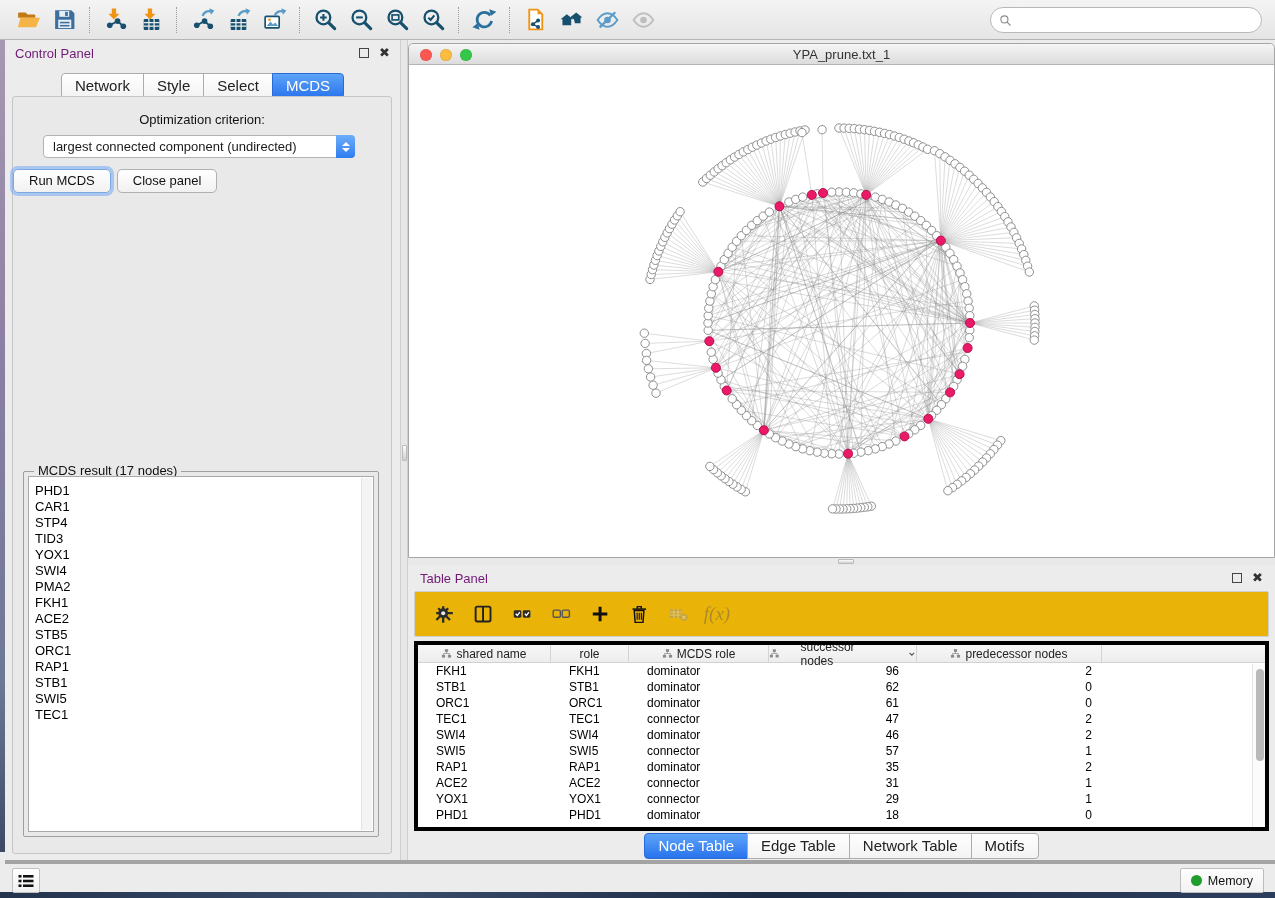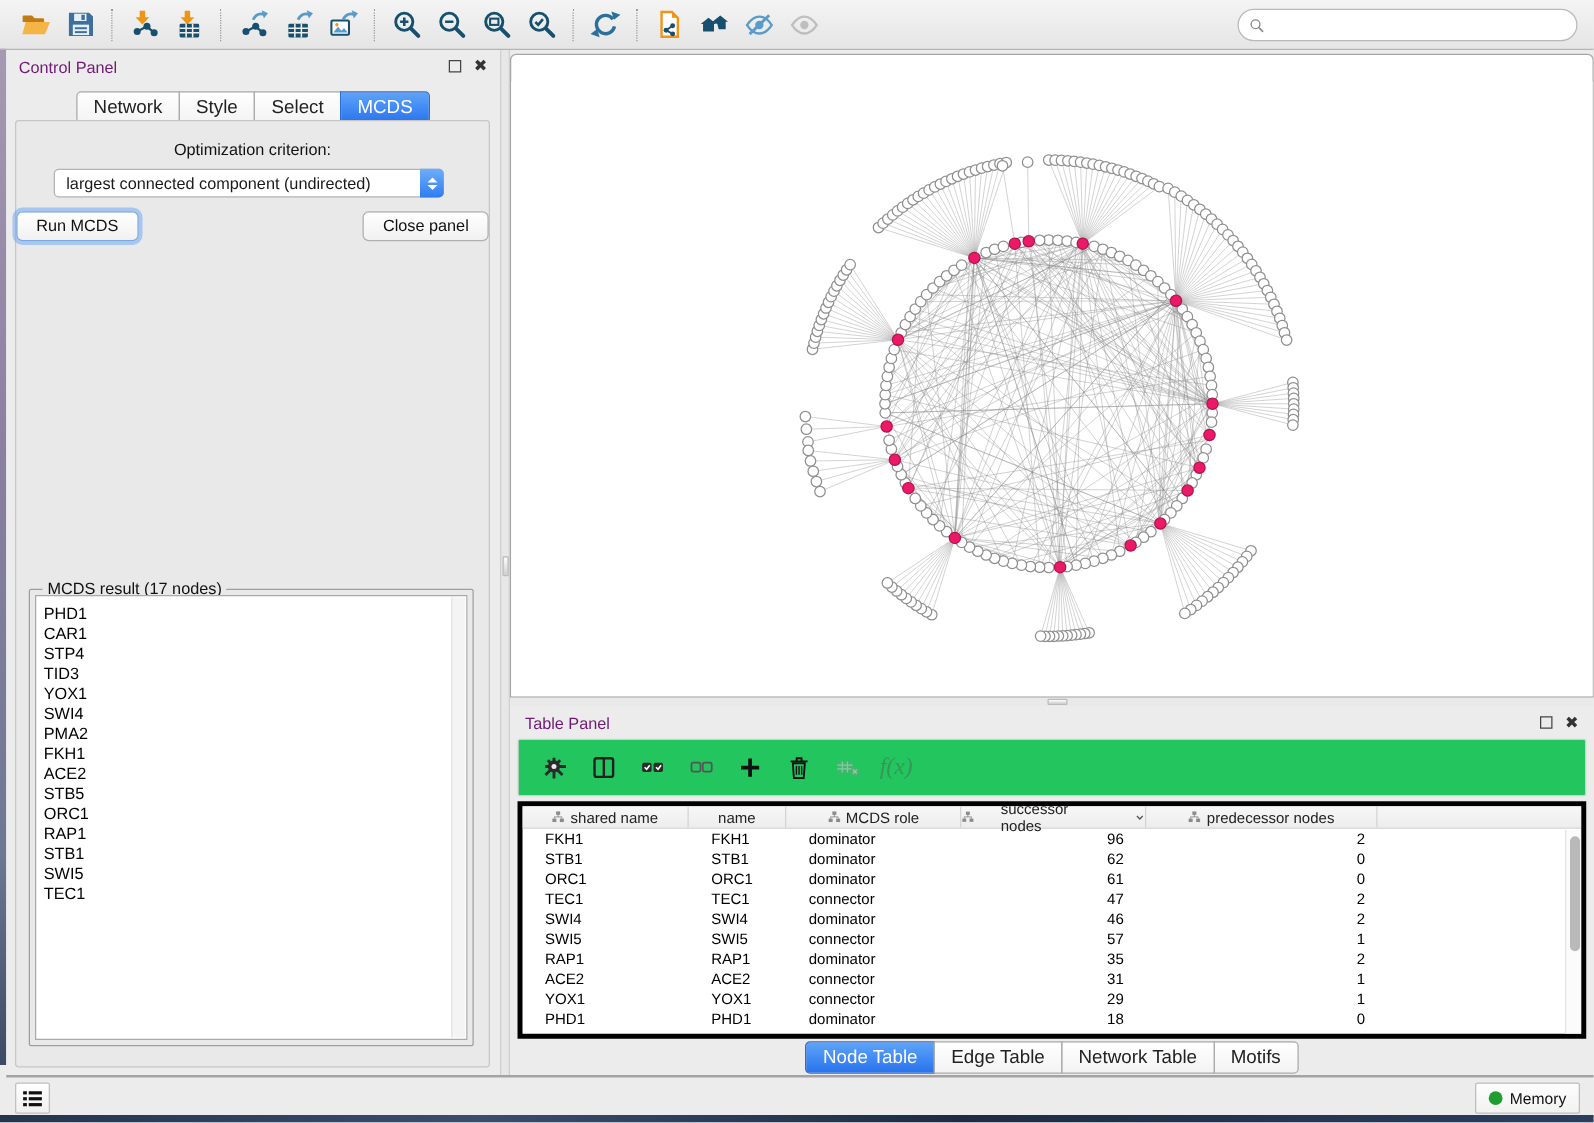--- a/index.html
+++ b/index.html
@@ -47,21 +47,21 @@
   .opt-label { position:absolute; top:15px; left:0; right:0; text-align:center; color:#111; }
   .dropdown { position:absolute; top:38px; left:30px; width:312px; height:23px; background:#fff;
               border:1px solid #b2b2b2; border-radius:4px; display:flex; align-items:center; }
   .dropdown .val { flex:1; padding-left:9px; font-size:13px; white-space:nowrap; overflow:hidden; }
   .dd-step { width:19px; height:23px; margin:-1px -1px -1px 0; border-radius:0 4px 4px 0;
              background:linear-gradient(#6fadf9,#2e7df2); display:flex; flex-direction:column;
              align-items:center; justify-content:center; gap:2px; }
   .dd-step i { width:0; height:0; border-left:4px solid transparent; border-right:4px solid transparent; }
   .dd-step .up { border-bottom:4px solid #fff; }
   .dd-step .dn { border-top:4px solid #fff; }
-  .btn-row { position:absolute; top:72px; left:0; right:0; display:flex; justify-content:space-between; gap:22px; }
+  .btn-row { position:absolute; top:72px; left:0; right:0; display:flex; justify-content:flex-start; gap:6px; }
   .pbtn { padding:3px 15px 4px; font-size:13px; background:linear-gradient(#fff,#f1f1f1);
           border:1px solid #b0b0b0; border-radius:5px; color:#111; }
   .pbtn.focused { border-color:#7aa8e0; box-shadow:0 0 0 3px rgba(115,170,245,.55); }
 
   .groupbox { position:absolute; left:10px; right:12px; top:374px; bottom:16px;
               border:1px solid #9f9f9f; border-radius:2px; }
   .groupbox .gb-title { position:absolute; top:-9px; left:10px; background:#e9e9e9; padding:0 4px;
                         font-size:13px; color:#111; }
   .mcds-list { position:absolute; inset:4px; background:#fff; border:1px solid #a9a9a9; overflow:hidden;
                padding:6px 0 0 6px; }
@@ -82,21 +82,21 @@
   .netwin { position:absolute; left:408px; top:43px; width:867px; height:515px;
             border:1px solid #a6a6a6; border-radius:5px 5px 0 0; background:#fff; }
   .net-titlebar { height:21px; background:linear-gradient(#f5f5f5,#dcdcdc); border-bottom:1px solid #b3b3b3;
                   border-radius:5px 5px 0 0; position:relative; display:flex; align-items:center; justify-content:center; }
   .tl-dot { position:absolute; top:4.5px; width:12px; height:12px; border-radius:50%; }
   .net-title { font-size:13px; color:#333; }
   .net-canvas { position:absolute; left:0; top:21px; right:0; bottom:0; background:#fff; overflow:hidden; }
 
   
   .tpanel { position:absolute; left:408px; top:565px; width:867px; height:295px; background:#ececec; }
-  .tp-toolbar { position:absolute; left:6px; right:6px; top:26px; height:46px; background:#22c55e;
+  .tp-toolbar { position:absolute; left:6px; right:6px; top:26px; height:46px; background:#eab308;
                 border:1px solid #cfcfcf; border-radius:2px; display:flex; align-items:center; padding-left:14px; gap:9px; }
   .ttool { width:30px; height:30px; display:flex; align-items:center; justify-content:center; }
   .ttool svg { width:21px; height:21px; }
   .ttool.disabled { opacity:.42; }
   .fx-glyph { font-family:"Liberation Serif","DejaVu Serif",serif; font-style:italic; font-size:19px; color:#555; }
 
   .dtable { position:absolute; left:6px; right:6px; top:76px; height:190px; background:#fff;
             border:4px solid #000000; overflow:hidden; }
   .thead { display:flex; height:18px; background:linear-gradient(#f7f7f7,#ededed); border-bottom:1px solid #d2d2d2; }
   .th { display:flex; align-items:center; justify-content:center; gap:4px; font-size:12px; color:#222;
@@ -108,21 +108,21 @@
   .td.l { padding-left:18px; text-align:left; }
   .td.r { text-align:right; }
   .tbody-scroll { position:absolute; top:19px; right:0; bottom:0; width:13px; background:#fbfbfb;
                   border-left:1px solid #e4e4e4; }
   .tbody-scroll .thumb { position:absolute; left:2.5px; top:5px; width:8px; height:92px; background:#b9b9b9; border-radius:5px; }
 
   .tp-tabs { position:absolute; left:0; right:0; top:268px; display:flex; justify-content:center; }
 
   
   .statusbar { position:absolute; left:5px; right:0; top:860px; height:16px; background:#ececec;
-               border-top:2px solid #a3a3a3; }
+               border-top:4px solid #a3a3a3; }
   .menu-btn { position:absolute; left:7px; top:4px; width:28px; height:25px; background:linear-gradient(#fff,#f0f0f0);
               border:1px solid #c0c0c0; border-radius:2px; display:flex; align-items:center; justify-content:center; }
   .mem-btn { position:absolute; right:11px; top:4px; height:25px; padding:0 10px; display:flex; align-items:center; gap:6px;
              background:linear-gradient(#fdfdfd,#f2f2f2); border:1px solid #bdbdbd; border-radius:2px; font-size:12.5px; color:#111; }
   .mem-dot { width:11px; height:11px; border-radius:50%; }
 </style>
 </head>
 <body>
 <div id="app">
 
@@ -337,20 +337,26 @@
   </div>
 
   <div class="vsplit">
       <div class="grip"></div>
     </div>
   <div class="hsplit">
       <div class="grip"></div>
     </div>
 
   <div class="netwin">
+    <div class="net-titlebar">
+      <span class="tl-dot" style="left: 11px; background: rgb(252, 86, 80); box-shadow: rgba(0, 0, 0, 0.35) 0px 0px 1px inset;"></span>
+      <span class="tl-dot" style="left: 31px; background: rgb(253, 188, 64); box-shadow: rgba(0, 0, 0, 0.35) 0px 0px 1px inset;"></span>
+      <span class="tl-dot" style="left: 51px; background: rgb(52, 200, 74); box-shadow: rgba(0, 0, 0, 0.35) 0px 0px 1px inset;"></span>
+      <span class="net-title">YPA_prune.txt_1</span>
+    </div>
     <div class="net-canvas">
       <svg id="graph-svg" width="865" height="492">
           <path d="M309.4 206.8L560.2 243.3M309.4 206.8L360.3 147.1M309.4 206.8L348.3 360.4M309.4 206.8L366.6 143.3M309.4 206.8L466.3 132.1M309.4 206.8L532.4 339.7M309.4 206.8L466.3 132.1M309.4 206.8L480.1 137.0M309.4 206.8L415.3 127.8M309.4 206.8L400.8 130.3M309.4 206.8L408.1 387.1M309.4 206.8L473.3 381.6M309.4 206.8L393.7 383.9M309.4 206.8L354.2 364.8M309.4 206.8L499.7 368.9M370.5 141.3L451.9 387.1M370.5 141.3L323.2 182.2M370.5 141.3L532.4 339.7M370.5 141.3L451.9 387.1M370.5 141.3L499.7 147.1M370.5 141.3L299.2 265.3M370.5 141.3L315.3 194.6M370.5 141.3L532.4 339.7M370.5 141.3L548.0 201.2M370.5 141.3L408.1 128.9M370.5 141.3L517.3 160.3M370.5 141.3L473.3 381.6M370.5 141.3L466.3 383.9M370.5 141.3L511.7 155.6M370.5 141.3L511.7 155.6M370.5 141.3L342.7 355.7M370.5 141.3L299.8 243.3M370.5 141.3L493.4 143.3M370.5 141.3L354.2 364.8M370.5 141.3L560.8 265.3M370.5 141.3L360.3 368.9M402.8 129.9L536.8 333.8M402.8 129.9L551.0 308.1M402.8 129.9L422.7 388.8M402.8 129.9L304.1 294.3M402.8 129.9L553.6 301.3M402.8 129.9L536.8 182.2M414.0 128.0L332.3 170.7M414.0 128.0L337.4 350.6M414.0 128.0L522.6 350.6M414.0 128.0L444.7 388.2M414.0 128.0L544.7 194.6M457.2 129.9L561.0 258.0M457.2 129.9L366.6 143.3M457.2 129.9L366.6 372.7M457.2 129.9L437.3 388.8M457.2 129.9L544.7 194.6M457.2 129.9L486.8 376.0M457.2 129.9L544.7 194.6M457.2 129.9L309.0 308.1M457.2 129.9L299.2 250.7M457.2 129.9L532.4 176.3M457.2 129.9L400.8 385.7M457.2 129.9L299.2 265.3M457.2 129.9L337.4 165.4M457.2 129.9L527.7 345.3M457.2 129.9L505.8 364.8M457.2 129.9L332.3 345.3M457.2 129.9L312.0 201.2M457.2 129.9L430.0 389.0M457.2 129.9L451.9 387.1M457.2 129.9L300.9 236.1M457.2 129.9L393.7 132.1M457.2 129.9L548.0 314.8M457.2 129.9L342.7 160.3M531.8 175.6L555.9 221.7M531.8 175.6L559.1 279.9M531.8 175.6L386.7 134.4M531.8 175.6L302.3 287.2M531.8 175.6L555.9 221.7M531.8 175.6L466.3 132.1M531.8 175.6L557.7 287.2M531.8 175.6L312.0 201.2M531.8 175.6L299.2 250.7M531.8 175.6L555.9 221.7M531.8 175.6L422.7 388.8M531.8 175.6L299.0 258.0M531.8 175.6L499.7 368.9M531.8 175.6L548.0 314.8M531.8 175.6L536.8 333.8M531.8 175.6L555.9 221.7M531.8 175.6L332.3 170.7M531.8 175.6L553.6 214.7M531.8 175.6L312.0 314.8M531.8 175.6L306.4 301.3M531.8 175.6L480.1 379.0M531.8 175.6L560.2 272.7M531.8 175.6L415.3 388.2M531.8 175.6L544.7 321.4M531.8 175.6L505.8 151.2M531.8 175.6L517.3 355.7M531.8 175.6L459.2 385.7M531.8 175.6L299.0 258.0M531.8 175.6L327.6 176.3M531.8 175.6L299.8 243.3M531.8 175.6L559.1 236.1M531.8 175.6L312.0 314.8M531.8 175.6L366.6 372.7M531.8 175.6L486.8 140.0M561.0 258.0L299.2 265.3M561.0 258.0L312.0 201.2M561.0 258.0L379.9 379.0M561.0 258.0L323.2 182.2M561.0 258.0L473.3 134.4M561.0 258.0L299.2 265.3M561.0 258.0L486.8 376.0M561.0 258.0L422.7 127.2M561.0 258.0L360.3 147.1M561.0 258.0L551.0 207.9M561.0 258.0L319.1 188.3M561.0 258.0L306.4 214.7M561.0 258.0L415.3 127.8M561.0 258.0L386.7 134.4M561.0 258.0L451.9 128.9M561.0 258.0L337.4 165.4M561.0 258.0L408.1 128.9M561.0 258.0L366.6 143.3M561.0 258.0L315.3 194.6M558.6 283.0L327.6 339.7M558.6 283.0L386.7 381.6M558.6 283.0L527.7 345.3M558.6 283.0L548.0 201.2M558.6 283.0L451.9 128.9M550.6 309.2L437.3 127.2M550.6 309.2L527.7 170.7M550.6 309.2L299.2 250.7M550.6 309.2L493.4 143.3M550.6 309.2L527.7 345.3M541.1 327.4L437.3 388.8M541.1 327.4L422.7 127.2M541.1 327.4L551.0 207.9M541.1 327.4L386.7 381.6M541.1 327.4L430.0 389.0M541.1 327.4L505.8 364.8M519.3 353.8L400.8 385.7M519.3 353.8L473.3 134.4M519.3 353.8L315.3 321.4M519.3 353.8L560.2 243.3M519.3 353.8L480.1 379.0M519.3 353.8L548.0 201.2M519.3 353.8L299.2 265.3M519.3 353.8L299.2 265.3M519.3 353.8L486.8 376.0M519.3 353.8L517.3 160.3M519.3 353.8L360.3 147.1M519.3 353.8L493.4 143.3M519.3 353.8L366.6 372.7M519.3 353.8L536.8 182.2M519.3 353.8L319.1 188.3M495.5 371.4L332.3 345.3M495.5 371.4L560.2 272.7M495.5 371.4L540.9 327.7M495.5 371.4L312.0 314.8M495.5 371.4L555.9 294.3M495.5 371.4L437.3 127.2M495.5 371.4L302.3 228.8M439.1 388.7L386.7 381.6M439.1 388.7L354.2 364.8M439.1 388.7L299.2 250.7M439.1 388.7L557.7 287.2M439.1 388.7L553.6 214.7M439.1 388.7L386.7 134.4M439.1 388.7L302.3 228.8M439.1 388.7L451.9 128.9M439.1 388.7L548.0 314.8M439.1 388.7L473.3 134.4M439.1 388.7L354.2 151.2M439.1 388.7L493.4 372.7M439.1 388.7L366.6 143.3M439.1 388.7L430.0 127.0M439.1 388.7L415.3 127.8M439.1 388.7L560.8 250.7M439.1 388.7L486.8 376.0M354.9 365.3L373.2 140.0M354.9 365.3L560.8 250.7M354.9 365.3L527.7 170.7M354.9 365.3L379.9 137.0M354.9 365.3L527.7 170.7M354.9 365.3L544.7 321.4M354.9 365.3L451.9 128.9M354.9 365.3L400.8 385.7M354.9 365.3L548.0 201.2M354.9 365.3L312.0 314.8M354.9 365.3L366.6 143.3M354.9 365.3L486.8 376.0M354.9 365.3L473.3 134.4M354.9 365.3L332.3 170.7M354.9 365.3L473.3 381.6M354.9 365.3L437.3 127.2M354.9 365.3L422.7 388.8M354.9 365.3L299.2 265.3M317.7 325.5L557.7 287.2M317.7 325.5L511.7 360.4M317.7 325.5L379.9 379.0M317.7 325.5L327.6 176.3M317.7 325.5L408.1 128.9M306.9 302.8L342.7 355.7M306.9 302.8L511.7 155.6M306.9 302.8L437.3 127.2M306.9 302.8L553.6 214.7M306.9 302.8L379.9 137.0M306.9 302.8L366.6 372.7M300.3 276.2L306.4 214.7M300.3 276.2L309.0 308.1M300.3 276.2L536.8 182.2M300.3 276.2L323.2 333.8M300.3 276.2L559.1 236.1M300.3 276.2L473.3 134.4M300.3 276.2L354.2 151.2M309.4 206.8L531.8 175.6M370.5 141.3L561.0 258.0M402.8 129.9L558.6 283.0M414.0 128.0L550.6 309.2M457.2 129.9L541.1 327.4M531.8 175.6L519.3 353.8M561.0 258.0L495.5 371.4M558.6 283.0L439.1 388.7M550.6 309.2L354.9 365.3M541.1 327.4L317.7 325.5M519.3 353.8L306.9 302.8M495.5 371.4L300.3 276.2M439.1 388.7L309.4 206.8M354.9 365.3L370.5 141.3M317.7 325.5L402.8 129.9M306.9 302.8L414.0 128.0M300.3 276.2L457.2 129.9" stroke="#888888" stroke-opacity="0.38" stroke-width="0.8" fill="none"></path>
           <path d="M370.5 141.3L293.8 117.0M370.5 141.3L297.5 113.5M370.5 141.3L301.3 110.2M370.5 141.3L305.2 106.9M370.5 141.3L309.1 103.7M370.5 141.3L313.1 100.7M370.5 141.3L317.2 97.7M370.5 141.3L321.4 94.8M370.5 141.3L325.6 92.1M370.5 141.3L329.9 89.5M370.5 141.3L334.3 86.9M370.5 141.3L338.8 84.5M370.5 141.3L343.3 82.2M370.5 141.3L347.8 80.1M370.5 141.3L352.5 78.0M370.5 141.3L357.1 76.0M370.5 141.3L361.8 74.2M370.5 141.3L366.6 72.5M370.5 141.3L371.4 71.0M370.5 141.3L376.3 69.5M370.5 141.3L381.1 68.2M370.5 141.3L386.1 67.0M370.5 141.3L391.0 65.9M370.5 141.3L396.0 65.0M402.8 129.9L393.0 67.6M414.0 128.0L413.1 64.7M457.2 129.9L430.0 63.0M457.2 129.9L435.1 63.1M457.2 129.9L440.2 63.3M457.2 129.9L445.3 63.6M457.2 129.9L450.4 64.1M457.2 129.9L455.5 64.7M457.2 129.9L460.5 65.4M457.2 129.9L465.5 66.3M457.2 129.9L470.5 67.3M457.2 129.9L475.5 68.4M457.2 129.9L480.5 69.6M457.2 129.9L485.4 71.0M457.2 129.9L490.3 72.5M457.2 129.9L495.1 74.2M457.2 129.9L499.9 76.0M457.2 129.9L504.6 77.8M457.2 129.9L509.3 79.9M457.2 129.9L513.9 82.0M457.2 129.9L518.5 84.3M531.8 175.6L525.5 85.7M531.8 175.6L530.8 88.7M531.8 175.6L536.0 91.9M531.8 175.6L541.0 95.3M531.8 175.6L546.0 98.8M531.8 175.6L550.9 102.4M531.8 175.6L555.6 106.2M531.8 175.6L560.2 110.2M531.8 175.6L564.7 114.3M531.8 175.6L569.1 118.5M531.8 175.6L573.4 122.9M531.8 175.6L577.5 127.4M531.8 175.6L581.4 132.0M531.8 175.6L585.2 136.7M531.8 175.6L588.9 141.6M531.8 175.6L592.4 146.5M531.8 175.6L595.8 151.6M531.8 175.6L599.0 156.8M531.8 175.6L602.0 162.0M531.8 175.6L604.9 167.4M531.8 175.6L607.6 172.8M531.8 175.6L610.2 178.4M531.8 175.6L612.6 184.0M531.8 175.6L614.8 189.6M531.8 175.6L616.8 195.4M531.8 175.6L618.6 201.2M531.8 175.6L620.3 207.0M561.0 258.0L625.3 240.9M561.0 258.0L625.6 245.2M561.0 258.0L625.8 249.5M561.0 258.0L626.0 253.7M561.0 258.0L626.0 258.0M561.0 258.0L626.0 262.3M561.0 258.0L625.8 266.5M561.0 258.0L625.6 270.8M561.0 258.0L625.3 275.1M309.4 206.8L241.0 214.4M309.4 206.8L242.2 209.5M309.4 206.8L243.5 204.7M309.4 206.8L244.9 200.0M309.4 206.8L246.4 195.3M309.4 206.8L248.1 190.6M309.4 206.8L249.9 186.0M309.4 206.8L251.8 181.4M309.4 206.8L253.8 176.8M309.4 206.8L255.9 172.3M309.4 206.8L258.2 167.9M309.4 206.8L260.5 163.6M309.4 206.8L263.0 159.2M309.4 206.8L265.6 155.0M309.4 206.8L268.3 150.8M309.4 206.8L271.1 146.7M300.3 276.2L237.4 288.5M300.3 276.2L236.1 278.4M300.3 276.2L235.3 268.2M306.9 302.8L247.0 328.2M306.9 302.8L244.1 320.2M306.9 302.8L241.6 312.0M306.9 302.8L239.4 303.8M306.9 302.8L237.6 295.4M354.9 365.3L336.4 426.8M354.9 365.3L332.2 424.4M354.9 365.3L328.0 421.9M354.9 365.3L323.9 419.2M354.9 365.3L319.9 416.5M354.9 365.3L316.0 413.7M354.9 365.3L312.1 410.8M354.9 365.3L308.3 407.8M354.9 365.3L304.5 404.6M354.9 365.3L300.9 401.4M439.1 388.7L462.3 441.2M439.1 388.7L458.8 441.8M439.1 388.7L455.3 442.3M439.1 388.7L451.8 442.7M439.1 388.7L448.3 443.1M439.1 388.7L444.7 443.4M439.1 388.7L441.2 443.7M439.1 388.7L437.7 443.8M439.1 388.7L434.1 444.0M439.1 388.7L430.6 444.0M439.1 388.7L427.0 444.0M439.1 388.7L423.5 443.9M519.3 353.8L591.8 375.6M519.3 353.8L588.4 380.1M519.3 353.8L584.9 384.5M519.3 353.8L581.3 388.8M519.3 353.8L577.5 393.0M519.3 353.8L573.7 397.1M519.3 353.8L569.7 401.1M519.3 353.8L565.6 405.0M519.3 353.8L561.4 408.8M519.3 353.8L557.1 412.4M519.3 353.8L552.7 415.9M519.3 353.8L548.2 419.3M519.3 353.8L543.6 422.6M519.3 353.8L538.9 425.7" stroke="#9a9a9a" stroke-opacity="0.5" stroke-width="0.7" fill="none"></path>
           <circle cx="430.0" cy="127.0" r="4.2" fill="#ffffff" stroke="#8f8f8f" stroke-width="1"></circle>
           <circle cx="437.3" cy="127.2" r="4.2" fill="#ffffff" stroke="#8f8f8f" stroke-width="1"></circle>
           <circle cx="444.7" cy="127.8" r="4.2" fill="#ffffff" stroke="#8f8f8f" stroke-width="1"></circle>
           <circle cx="451.9" cy="128.9" r="4.2" fill="#ffffff" stroke="#8f8f8f" stroke-width="1"></circle>
           <circle cx="466.3" cy="132.1" r="4.2" fill="#ffffff" stroke="#8f8f8f" stroke-width="1"></circle>
           <circle cx="473.3" cy="134.4" r="4.2" fill="#ffffff" stroke="#8f8f8f" stroke-width="1"></circle>
@@ -681,21 +687,21 @@
               <g fill="#8b8b8b">
                 <rect x="8.5" y="2.5" width="7" height="6"></rect>
                 <rect x="2" y="15" width="7" height="6"></rect>
                 <rect x="15" y="15" width="7" height="6"></rect>
                 <path d="M12 8.5v3.5M5.5 15v-3h13v3" stroke="#8b8b8b" stroke-width="1.6" fill="none"></path>
               </g>
             </svg>
             <span>shared name</span>
           </div>
           <div class="th" style="width: 78px;">
-            <span>name</span>
+            <span>role</span>
           </div>
           <div class="th" style="width: 140px;">
             <svg class="tree" viewBox="0 0 24 24">
               <g fill="#8b8b8b">
                 <rect x="8.5" y="2.5" width="7" height="6"></rect>
                 <rect x="2" y="15" width="7" height="6"></rect>
                 <rect x="15" y="15" width="7" height="6"></rect>
                 <path d="M12 8.5v3.5M5.5 15v-3h13v3" stroke="#8b8b8b" stroke-width="1.6" fill="none"></path>
               </g>
             </svg>

